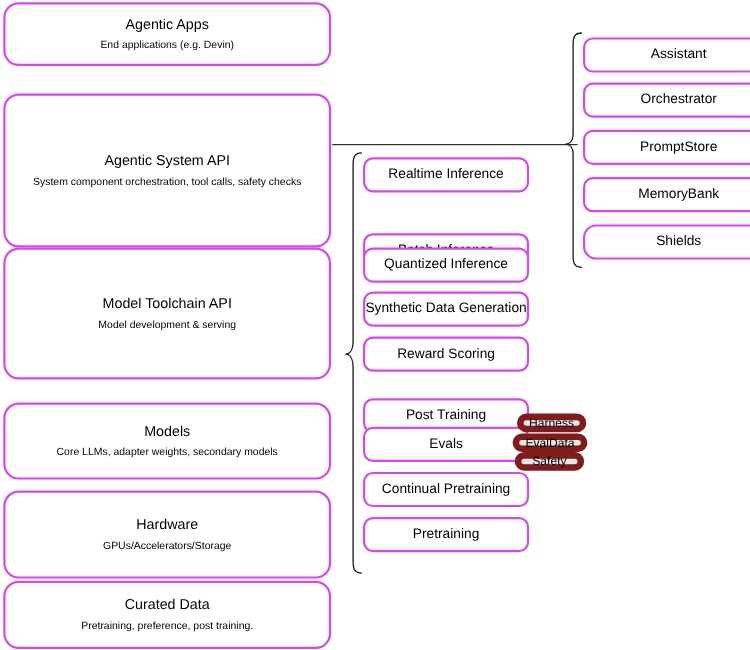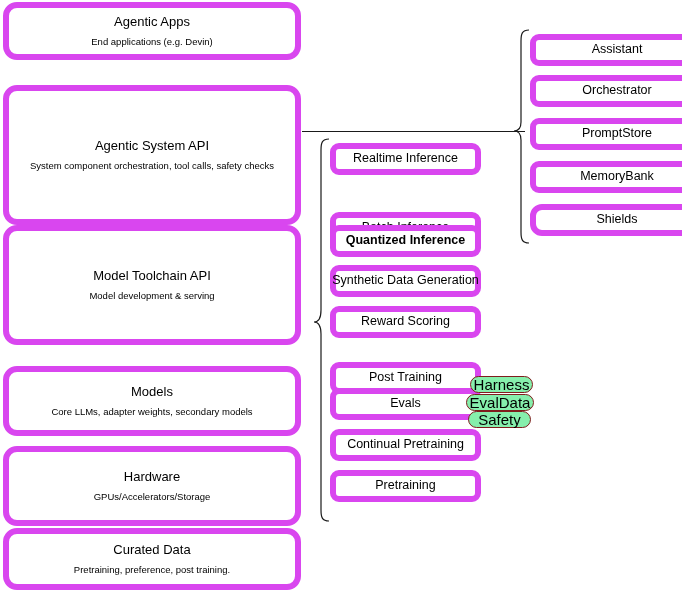--- a/index.html
+++ b/index.html
@@ -17,26 +17,25 @@
     width: 682px;
     height: 591px;
     background: #ffffff;
     overflow: hidden;
   }
 
   
   .box {
     position: absolute;
     box-sizing: border-box;
-    border: 6px solid #d946ef;
+    border: 2px solid #d946ef;
     border-radius: 12px;
     background: #ffffff;
     display: flex;
     flex-direction: column;
-    align-items: center;
     justify-content: center;
     text-align: center;
     line-height: 1.25;
   }
 
   
   .layer-box {
     left: 3px;
     width: 298px;
     border-radius: 14px;
@@ -66,28 +65,28 @@
   }
   .right-box {
     left: 530px;
     width: 174px;
   }
 
   
   .tag-pill {
     position: absolute;
     box-sizing: border-box;
-    border: 1px solid #7f1d1d;
+    border: 6px solid #7f1d1d;
     border-radius: 11px;
-    background: #86efac;
+    background: #e5e5e5;
     height: 17px;
     display: flex;
     align-items: center;
     justify-content: center;
-    font-size: 15px;
+    font-size: 11px;
     white-space: nowrap;
     z-index: 5;
   }
 
   
   .hline {
     position: absolute;
     background: #1a1a1a;
     height: 1px;
   }
@@ -147,21 +146,21 @@
   <svg class="brace" style="left:512px; top:29px;" width="20" height="215" viewBox="0 0 20 215">
     <path d="M17,1 C10,1 9,5 9,12 L9,93 C9,99 6,102 2,102 C6,102 9,105 9,111 L9,203 C9,210 10,214 17,214"></path>
   </svg>
 
   <div class="box item-box mid-box" style="top:143px;">
     <span>Realtime Inference</span>
   </div>
   <div class="box item-box mid-box" style="top:184px;margin-top:28px;">
     <span>Batch Inference</span>
   </div>
-  <div class="box item-box mid-box" style="top:225px;font-weight:bold;">
+  <div class="box item-box mid-box" style="top:225px;">
     <span>Quantized Inference</span>
   </div>
   <div class="box item-box mid-box" style="top:265px;">
     <span>Synthetic Data Generation</span>
   </div>
   <div class="box item-box mid-box" style="top:306px;">
     <span>Reward Scoring</span>
   </div>
   <div class="box item-box mid-box" style="top:362px;">
     <span>Post Training</span>

